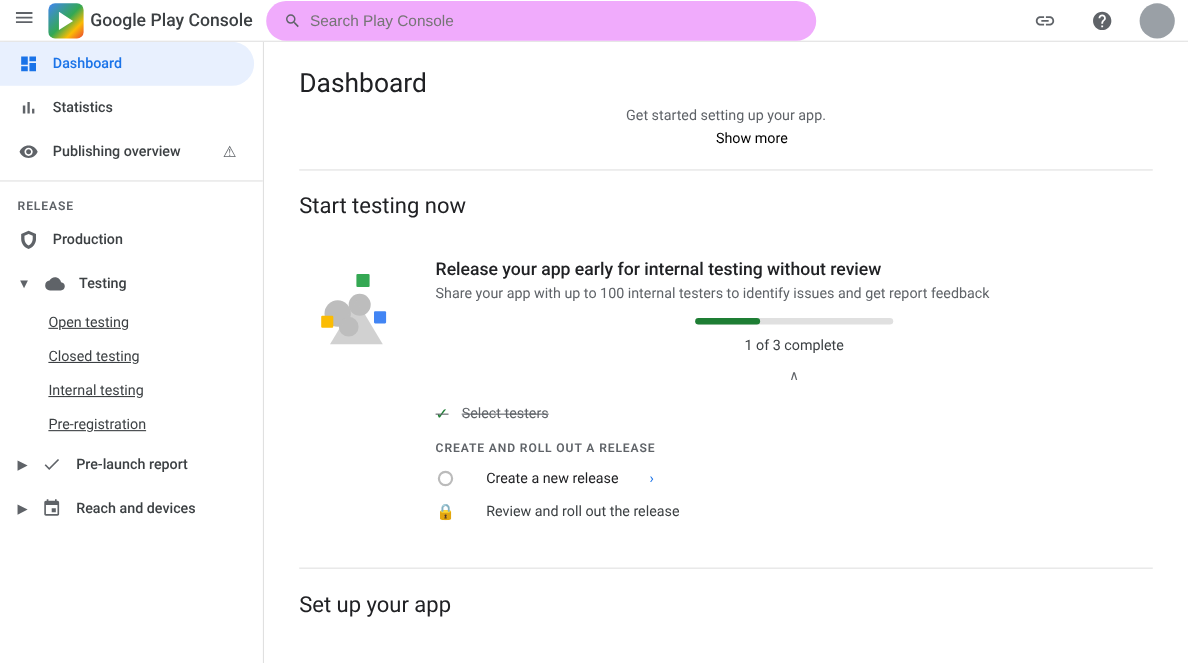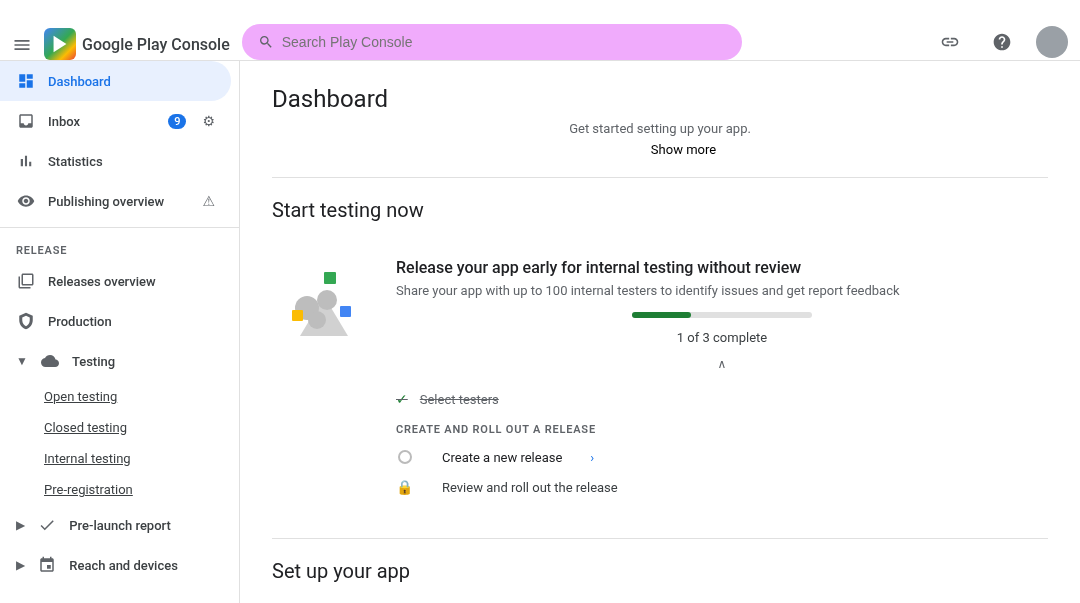--- a/index.html
+++ b/index.html
@@ -1,20 +1,20 @@
 <!DOCTYPE html>
 <html><head>
   <meta charset="utf-8">
   <style>
     * { box-sizing: border-box; margin: 0; padding: 0; }
     body { font-family: 'Roboto', Arial, sans-serif; font-size: 14px; color: #202124; background: #fff; display: flex; flex-direction: column; height: 603px; overflow: hidden; }
 
     
     .topbar {
-      display: flex; align-items: flex-end; height: 61px; background: #fff;
+      display: flex; align-items: center; height: 38px; background: #fff;
       border-bottom: 1px solid #e0e0e0; padding: 0 12px; gap: 12px; flex-shrink: 0;
       box-shadow: 0 1px 3px rgba(0,0,0,0.12);
     }
     .topbar-menu-icon { cursor: pointer; color: #5f6368; font-size: 20px; }
     .topbar-logo { display: flex; align-items: center; gap: 6px; }
     .topbar-logo-img {
       width: 32px; height: 32px;
       background: linear-gradient(135deg, #4285f4 0%, #34a853 50%, #fbbc04 75%, #ea4335 100%);
       border-radius: 6px; display: flex; align-items: center; justify-content: center;
     }
@@ -144,56 +144,38 @@
       <span class="icon">
         <svg width="18" height="18" viewBox="0 0 24 24" fill="#1a73e8">
             <path d="M3 13h8V3H3v10zm0 8h8v-6H3v6zm10 0h8V11h-8v10zm0-18v6h8V3h-8z"></path>
           </svg>
       </span>
       <span>Dashboard</span>
     </div>
     <div class="sidebar-item">
       <span class="icon">
         <svg width="18" height="18" viewBox="0 0 24 24" fill="#5f6368">
-            <path d="M19 3H4.99c-1.11 0-1.98.89-1.98 2L3 19c0 1.1.88 2 1.99 2H19c1.1 0 2-.9 2-2V5c0-1.11-.9-2-2-2zm0 12h-4c0 1.66-1.35 3-3 3s-3-1.34-3-3H4.99V5H19v10z"></path>
-          </svg>
-      </span>
-      <span>Inbox</span>
-      <span class="badge">9</span>
-      <span style="margin-left:4px;font-size:14px;color:#5f6368;">⚙</span>
-    </div>
-    <div class="sidebar-item">
-      <span class="icon">
-        <svg width="18" height="18" viewBox="0 0 24 24" fill="#5f6368">
             <path d="M5 9.2h3V19H5V9.2zM10.6 5h2.8v14h-2.8V5zm5.6 8H19v6h-2.8v-6z"></path>
           </svg>
       </span>
       <span>Statistics</span>
     </div>
     <div class="sidebar-item">
       <span class="icon">
         <svg width="18" height="18" viewBox="0 0 24 24" fill="#5f6368">
             <path d="M12 4.5C7 4.5 2.73 7.61 1 12c1.73 4.39 6 7.5 11 7.5s9.27-3.11 11-7.5c-1.73-4.39-6-7.5-11-7.5zM12 17c-2.76 0-5-2.24-5-5s2.24-5 5-5 5 2.24 5 5-2.24 5-5 5zm0-8c-1.66 0-3 1.34-3 3s1.34 3 3 3 3-1.34 3-3-1.34-3-3-3z"></path>
           </svg>
       </span>
       <span>Publishing overview</span>
       <span style="margin-left:auto;font-size:14px;color:#5f6368;">⚠</span>
     </div>
 
     <div class="sidebar-divider"></div>
     <div class="sidebar-section-label">Release</div>
 
-    <div class="sidebar-item">
-      <span class="icon">
-        <svg width="18" height="18" viewBox="0 0 24 24" fill="#5f6368">
-            <path d="M4 6H2v14c0 1.1.9 2 2 2h14v-2H4V6zm16-4H8c-1.1 0-2 .9-2 2v12c0 1.1.9 2 2 2h12c1.1 0 2-.9 2-2V4c0-1.1-.9-2-2-2zm0 14H8V4h12v12z"></path>
-          </svg>
-      </span>
-      <span>Releases overview</span>
-    </div>
     <div class="sidebar-item">
       <span class="icon">
         <svg width="18" height="18" viewBox="0 0 24 24" fill="#5f6368">
             <path d="M12 1L3 5v6c0 5.55 3.84 10.74 9 12 5.16-1.26 9-6.45 9-12V5l-9-4zm0 4l5 2.18V11c0 3.5-2.33 6.79-5 7.93-2.67-1.14-5-4.43-5-7.93V7.18L12 5z"></path>
           </svg>
       </span>
       <span>Production</span>
     </div>
     <div class="sidebar-item">
       <span style="font-size:12px;color:#5f6368;">▼</span>

